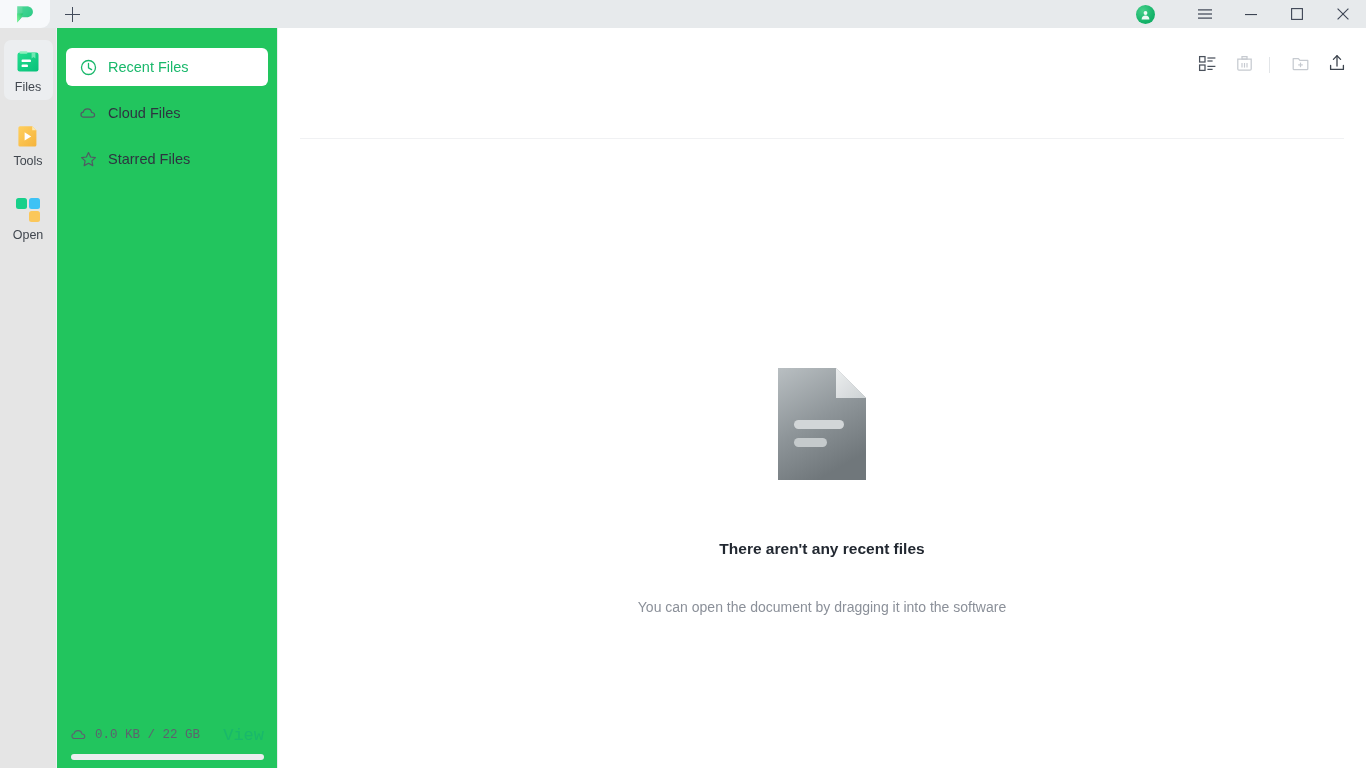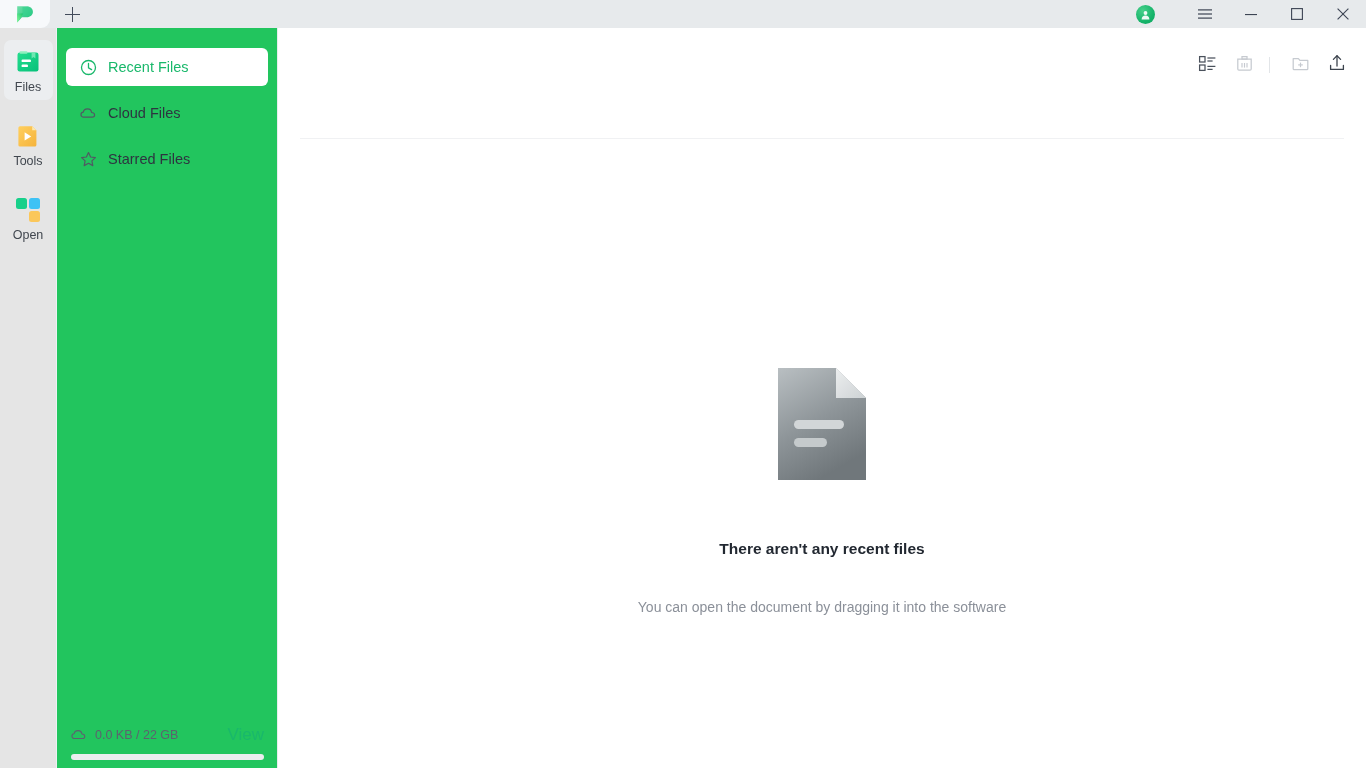--- a/index.html
+++ b/index.html
@@ -180,20 +180,21 @@
   }
   .nav-item.active .nav-text { color: #19b86b; }
 
   
   .storage {
     position: absolute;
     left: 57px;
     bottom: 0;
     width: 221px;
     padding: 0 14px 8px 14px;
+    font-family: Liberation Mono, monospace;
   }
   .storage-row {
     display: flex;
     align-items: center;
     height: 26px;
   }
   .storage-ico { width: 16px; height: 16px; margin-right: 8px; display:flex;align-items:center;justify-content:center;}
   .storage-text {
     font-size: 12.5px;
     color: #5c636e;

